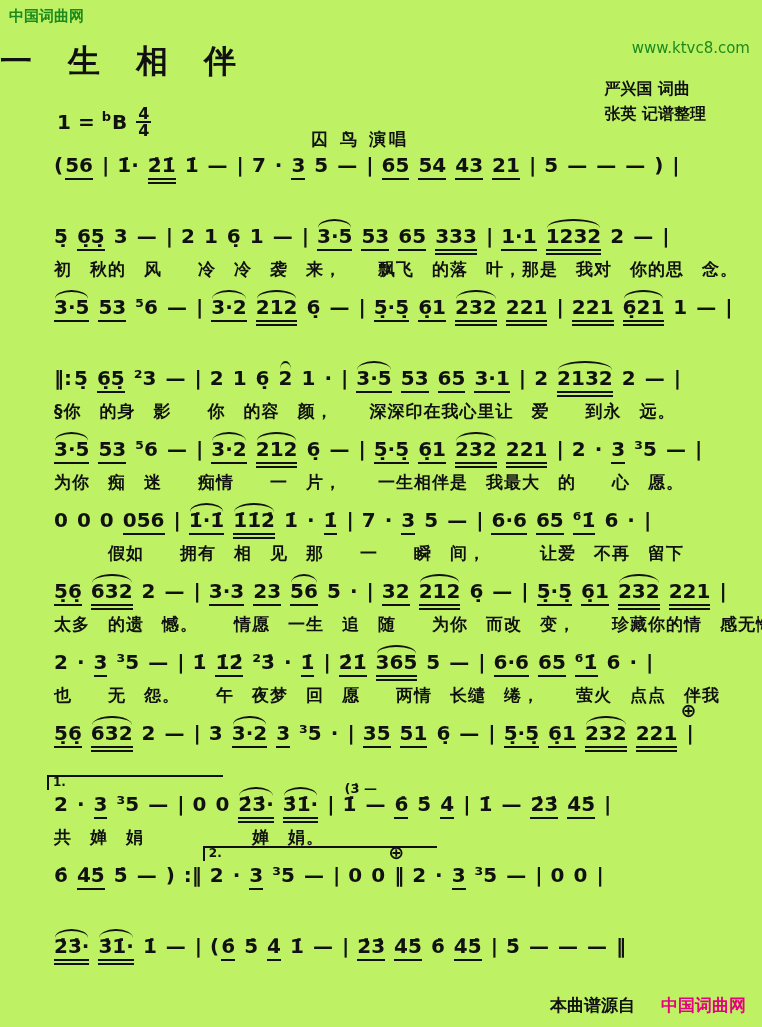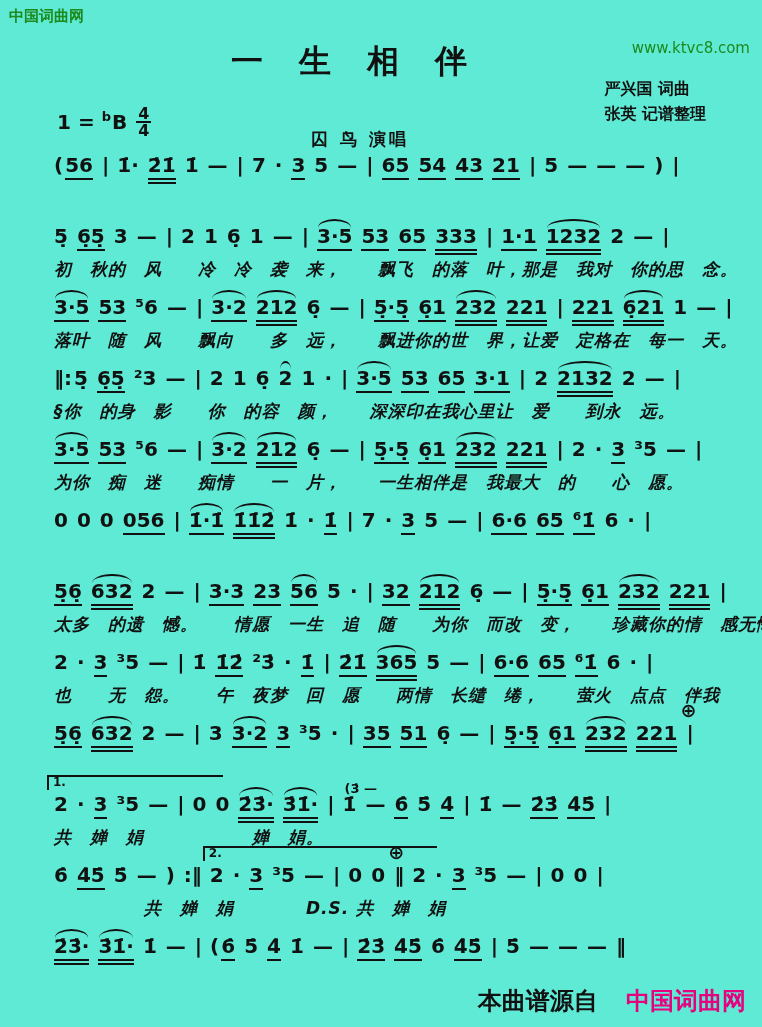--- a/index.html
+++ b/index.html
@@ -1,24 +1,24 @@
 <!DOCTYPE html>
 <html><head>
 <meta charset="utf-8">
 <style>
   html,body{margin:0;padding:0;background:#e8e8e8;}
-  .page{position:relative;width:762px;height:1027px;margin:0 auto;background:#5eead4;
+  .page{position:relative;width:762px;height:1027px;margin:0 auto;background:#bef264;
         font-family:"DejaVu Sans",sans-serif;color:#111;overflow:hidden;}
 
   
   .site-left{position:absolute;top:7px;left:9px;font-size:15px;font-weight:bold;color:#1e8a1e;}
   .site-right{position:absolute;top:7px;right:12px;font-size:15px;color:#1e8a1e;margin-top:32px;}
 
   
-  .title{position:absolute;top:40px;left:0;width:700px;text-align:center;
+  .title{position:absolute;top:40px;left:0;width:700px;text-align:left;
          font-size:32px;font-weight:bold;letter-spacing:2px;}
   .credits{position:absolute;top:47px;right:56px;font-size:16px;font-weight:bold;line-height:25px;text-align:left;margin-top:29px;}
   .subtitle{position:absolute;top:88px;left:0;width:720px;text-align:center;
             font-size:17px;font-weight:bold;letter-spacing:3px;margin-top:40px;}
 
   
   .keysig{position:absolute;top:106px;left:57px;font-size:20px;font-weight:bold;
           display:flex;align-items:center;}
   .keysig .eq{margin:0 7px;}
   .keysig .flat{font-size:13px;position:relative;top:-6px;margin-right:1px;}
@@ -37,24 +37,24 @@
   .arc::before{content:"";position:absolute;left:1px;right:1px;top:-6px;height:7px;
                border-top:2px solid #111;border-radius:50% 50% 0 0 / 100% 100% 0 0;}
   .bar{margin-right:8px;}
   .open{margin-right:2px;}
   .ann{position:absolute;top:-16px;left:2px;font-size:13px;font-weight:bold;white-space:nowrap;}
   .ann.coda{top:-23px;left:-6px;font-size:19px;}
   .volta{position:absolute;top:-18px;left:-7px;height:13px;border-top:2px solid #111;
          border-left:2px solid #111;font-size:12px;line-height:11px;padding-left:4px;font-weight:bold;}
   .volta.v1{width:170px;}
   .volta.v2{width:228px;}
-  .lyr{position:relative;font-size:17px;font-weight:bold;letter-spacing:1px;margin-top:1px;font-style:italic;}
+  .lyr{position:relative;font-size:17px;font-weight:bold;letter-spacing:1px;margin-top:1px;}
 
   
-  .footer{position:absolute;bottom:10px;right:16px;font-size:24px;font-weight:bold;}
+  .footer{position:absolute;bottom:10px;right:16px;font-size:17px;font-weight:bold;}
   .footer .site{color:#e6017e;margin-left:20px;}
 </style>
 </head>
 <body>
 
 <div class="page">
 
   <div class="site-left">中国词曲网</div>
   <div class="site-right">www.ktvc8.com</div>
 
@@ -81,51 +81,50 @@
   <div class="score">
       <div class="system">
         <div class="notes"><span class="tok open"><span class="t">(</span></span><span class="tok u1"><span class="t">56</span></span><span class="tok bar"><span class="t">|</span></span><span class="tok"><span class="t">1̇·</span></span><span class="tok u2"><span class="t">2̇1̇</span></span><span class="tok"><span class="t">1̇</span></span><span class="tok"><span class="t">—</span></span><span class="tok bar"><span class="t">|</span></span><span class="tok"><span class="t">7</span></span><span class="tok"><span class="t">·</span></span><span class="tok u1"><span class="t">3</span></span><span class="tok"><span class="t">5</span></span><span class="tok"><span class="t">—</span></span><span class="tok bar"><span class="t">|</span></span><span class="tok u1"><span class="t">65</span></span><span class="tok u1"><span class="t">54</span></span><span class="tok u1"><span class="t">43</span></span><span class="tok u1"><span class="t">21</span></span><span class="tok bar"><span class="t">|</span></span><span class="tok"><span class="t">5</span></span><span class="tok"><span class="t">—</span></span><span class="tok"><span class="t">—</span></span><span class="tok"><span class="t">—</span></span><span class="tok"><span class="t">)</span></span><span class="tok bar"><span class="t">|</span></span></div>
       </div>
       <div class="system">
         <div class="notes"><span class="tok"><span class="t">5̣</span></span><span class="tok u1"><span class="t">6̣5̣</span></span><span class="tok"><span class="t">3</span></span><span class="tok"><span class="t">—</span></span><span class="tok bar"><span class="t">|</span></span><span class="tok"><span class="t">2</span></span><span class="tok"><span class="t">1</span></span><span class="tok"><span class="t">6̣</span></span><span class="tok"><span class="t">1</span></span><span class="tok"><span class="t">—</span></span><span class="tok bar"><span class="t">|</span></span><span class="tok u1 arc"><span class="t">3·5</span></span><span class="tok u1"><span class="t">53</span></span><span class="tok u1"><span class="t">65</span></span><span class="tok u2"><span class="t">333</span></span><span class="tok bar"><span class="t">|</span></span><span class="tok u1"><span class="t">1·1</span></span><span class="tok u2 arc"><span class="t">1232</span></span><span class="tok"><span class="t">2</span></span><span class="tok"><span class="t">—</span></span><span class="tok bar"><span class="t">|</span></span></div>
         <div class="lyr">初　秋的　风　　冷　冷　袭　来，　　飘飞　的落　叶，那是　我对　你的思　念。</div>
       </div>
       <div class="system">
         <div class="notes"><span class="tok u1 arc"><span class="t">3·5</span></span><span class="tok u1"><span class="t">53</span></span><span class="tok"><span class="t">⁵6</span></span><span class="tok"><span class="t">—</span></span><span class="tok bar"><span class="t">|</span></span><span class="tok u1 arc"><span class="t">3·2</span></span><span class="tok u2 arc"><span class="t">212</span></span><span class="tok"><span class="t">6̣</span></span><span class="tok"><span class="t">—</span></span><span class="tok bar"><span class="t">|</span></span><span class="tok u1"><span class="t">5̣·5̣</span></span><span class="tok u1"><span class="t">6̣1</span></span><span class="tok u2 arc"><span class="t">232</span></span><span class="tok u2"><span class="t">221</span></span><span class="tok bar"><span class="t">|</span></span><span class="tok u2"><span class="t">221</span></span><span class="tok u2 arc"><span class="t">6̣21</span></span><span class="tok"><span class="t">1</span></span><span class="tok"><span class="t">—</span></span><span class="tok bar"><span class="t">|</span></span></div>
-        <div class="lyr">落叶　随　风　　飘向　　多　远，　　飘进你的世　界，让爱　定格在　每一　天。</div>
       </div>
       <div class="system">
         <div class="notes"><span class="tok open bar"><span class="t">‖:</span></span><span class="tok"><span class="t">5̣</span></span><span class="tok u1"><span class="t">6̣5̣</span></span><span class="tok"><span class="t">²3</span></span><span class="tok"><span class="t">—</span></span><span class="tok bar"><span class="t">|</span></span><span class="tok"><span class="t">2</span></span><span class="tok"><span class="t">1</span></span><span class="tok"><span class="t">6̣</span></span><span class="tok arc"><span class="t">2</span></span><span class="tok"><span class="t">1</span></span><span class="tok"><span class="t">·</span></span><span class="tok bar"><span class="t">|</span></span><span class="tok u1 arc"><span class="t">3·5</span></span><span class="tok u1"><span class="t">53</span></span><span class="tok u1"><span class="t">65</span></span><span class="tok u1"><span class="t">3·1</span></span><span class="tok bar"><span class="t">|</span></span><span class="tok"><span class="t">2</span></span><span class="tok u2 arc"><span class="t">2132</span></span><span class="tok"><span class="t">2</span></span><span class="tok"><span class="t">—</span></span><span class="tok bar"><span class="t">|</span></span></div>
         <div class="lyr">§你　的身　影　　你　的容　颜，　　深深印在我心里让　爱　　到永　远。</div>
       </div>
       <div class="system">
         <div class="notes"><span class="tok u1 arc"><span class="t">3·5</span></span><span class="tok u1"><span class="t">53</span></span><span class="tok"><span class="t">⁵6</span></span><span class="tok"><span class="t">—</span></span><span class="tok bar"><span class="t">|</span></span><span class="tok u1 arc"><span class="t">3·2</span></span><span class="tok u2 arc"><span class="t">212</span></span><span class="tok"><span class="t">6̣</span></span><span class="tok"><span class="t">—</span></span><span class="tok bar"><span class="t">|</span></span><span class="tok u1"><span class="t">5̣·5̣</span></span><span class="tok u1"><span class="t">6̣1</span></span><span class="tok u2 arc"><span class="t">232</span></span><span class="tok u2"><span class="t">221</span></span><span class="tok bar"><span class="t">|</span></span><span class="tok"><span class="t">2</span></span><span class="tok"><span class="t">·</span></span><span class="tok u1"><span class="t">3</span></span><span class="tok"><span class="t">³5</span></span><span class="tok"><span class="t">—</span></span><span class="tok bar"><span class="t">|</span></span></div>
         <div class="lyr">为你　痴　迷　　痴情　　一　片，　　一生相伴是　我最大　的　　心　愿。</div>
       </div>
       <div class="system">
         <div class="notes"><span class="tok"><span class="t">0</span></span><span class="tok"><span class="t">0</span></span><span class="tok"><span class="t">0</span></span><span class="tok u1"><span class="t">056</span></span><span class="tok bar"><span class="t">|</span></span><span class="tok u1 arc"><span class="t">1̇·1̇</span></span><span class="tok u2 arc"><span class="t">1̇1̇2̇</span></span><span class="tok"><span class="t">1̇</span></span><span class="tok"><span class="t">·</span></span><span class="tok u1"><span class="t">1̇</span></span><span class="tok bar"><span class="t">|</span></span><span class="tok"><span class="t">7</span></span><span class="tok"><span class="t">·</span></span><span class="tok u1"><span class="t">3</span></span><span class="tok"><span class="t">5</span></span><span class="tok"><span class="t">—</span></span><span class="tok bar"><span class="t">|</span></span><span class="tok u1"><span class="t">6·6</span></span><span class="tok u1"><span class="t">65</span></span><span class="tok u1"><span class="t">⁶1̇</span></span><span class="tok"><span class="t">6</span></span><span class="tok"><span class="t">·</span></span><span class="tok bar"><span class="t">|</span></span></div>
+        <div class="lyr">　　　假如　　拥有　相　见　那　　一　　瞬　间，　　　让爱　不再　留下</div>
       </div>
       <div class="system">
         <div class="notes"><span class="tok u1"><span class="t">5̣6̣</span></span><span class="tok u2 arc"><span class="t">632</span></span><span class="tok"><span class="t">2</span></span><span class="tok"><span class="t">—</span></span><span class="tok bar"><span class="t">|</span></span><span class="tok u1"><span class="t">3·3</span></span><span class="tok u1"><span class="t">23</span></span><span class="tok u1 arc"><span class="t">56</span></span><span class="tok"><span class="t">5</span></span><span class="tok"><span class="t">·</span></span><span class="tok bar"><span class="t">|</span></span><span class="tok u1"><span class="t">32</span></span><span class="tok u2 arc"><span class="t">212</span></span><span class="tok"><span class="t">6̣</span></span><span class="tok"><span class="t">—</span></span><span class="tok bar"><span class="t">|</span></span><span class="tok u1"><span class="t">5̣·5̣</span></span><span class="tok u1"><span class="t">6̣1</span></span><span class="tok u2 arc"><span class="t">232</span></span><span class="tok u2"><span class="t">221</span></span><span class="tok bar"><span class="t">|</span></span></div>
         <div class="lyr">太多　的遗　憾。　　情愿　一生　追　随　　为你　而改　变，　　珍藏你的情　感无悔</div>
       </div>
       <div class="system">
         <div class="notes"><span class="tok"><span class="t">2</span></span><span class="tok"><span class="t">·</span></span><span class="tok u1"><span class="t">3</span></span><span class="tok"><span class="t">³5</span></span><span class="tok"><span class="t">—</span></span><span class="tok bar"><span class="t">|</span></span><span class="tok"><span class="t">1̇</span></span><span class="tok u1"><span class="t">1̇2̇</span></span><span class="tok"><span class="t">²3̇</span></span><span class="tok"><span class="t">·</span></span><span class="tok u1"><span class="t">1̇</span></span><span class="tok bar"><span class="t">|</span></span><span class="tok u1"><span class="t">2̇1̇</span></span><span class="tok u2 arc"><span class="t">365</span></span><span class="tok"><span class="t">5</span></span><span class="tok"><span class="t">—</span></span><span class="tok bar"><span class="t">|</span></span><span class="tok u1"><span class="t">6·6</span></span><span class="tok u1"><span class="t">65</span></span><span class="tok u1"><span class="t">⁶1̇</span></span><span class="tok"><span class="t">6</span></span><span class="tok"><span class="t">·</span></span><span class="tok bar"><span class="t">|</span></span></div>
         <div class="lyr">也　　无　怨。　　午　夜梦　回　愿　　两情　长缱　绻，　　萤火　点点　伴我</div>
       </div>
       <div class="system">
         <div class="notes"><span class="tok u1"><span class="t">5̣6̣</span></span><span class="tok u2 arc"><span class="t">632</span></span><span class="tok"><span class="t">2</span></span><span class="tok"><span class="t">—</span></span><span class="tok bar"><span class="t">|</span></span><span class="tok"><span class="t">3</span></span><span class="tok u1 arc"><span class="t">3·2</span></span><span class="tok u1"><span class="t">3</span></span><span class="tok"><span class="t">³5</span></span><span class="tok"><span class="t">·</span></span><span class="tok bar"><span class="t">|</span></span><span class="tok u1"><span class="t">35</span></span><span class="tok u1"><span class="t">51</span></span><span class="tok"><span class="t">6̣</span></span><span class="tok"><span class="t">—</span></span><span class="tok bar"><span class="t">|</span></span><span class="tok u1"><span class="t">5̣·5̣</span></span><span class="tok u1"><span class="t">6̣1</span></span><span class="tok u2 arc"><span class="t">232</span></span><span class="tok u2"><span class="t">221</span></span><span class="tok bar"><span class="t">|</span><span class="ann coda">⊕</span></span></div>
       </div>
       <div class="system">
         <div class="notes"><span class="tok"><span class="t">2</span><span class="volta v1">1.</span></span><span class="tok"><span class="t">·</span></span><span class="tok u1"><span class="t">3</span></span><span class="tok"><span class="t">³5</span></span><span class="tok"><span class="t">—</span></span><span class="tok bar"><span class="t">|</span></span><span class="tok"><span class="t">0</span></span><span class="tok"><span class="t">0</span></span><span class="tok u2 arc"><span class="t">2̇3̇·</span></span><span class="tok u2 arc"><span class="t">3̇1̇·</span></span><span class="tok bar"><span class="t">|</span></span><span class="tok"><span class="t">1̇</span><span class="ann">(3̇ —</span></span><span class="tok"><span class="t">—</span></span><span class="tok u1"><span class="t">6̇</span></span><span class="tok"><span class="t">5̇</span></span><span class="tok u1"><span class="t">4̇</span></span><span class="tok bar"><span class="t">|</span></span><span class="tok"><span class="t">1̇</span></span><span class="tok"><span class="t">—</span></span><span class="tok u1"><span class="t">2̇3̇</span></span><span class="tok u1"><span class="t">4̇5̇</span></span><span class="tok bar"><span class="t">|</span></span></div>
         <div class="lyr">共　婵　娟　　　　　　婵　娟。</div>
       </div>
       <div class="system">
         <div class="notes"><span class="tok"><span class="t">6̇</span></span><span class="tok u1"><span class="t">4̇5̇</span></span><span class="tok"><span class="t">5̇</span></span><span class="tok"><span class="t">—</span></span><span class="tok"><span class="t">)</span></span><span class="tok bar"><span class="t">:‖</span></span><span class="tok"><span class="t">2</span><span class="volta v2">2.</span></span><span class="tok"><span class="t">·</span></span><span class="tok u1"><span class="t">3</span></span><span class="tok"><span class="t">³5</span></span><span class="tok"><span class="t">—</span></span><span class="tok bar"><span class="t">|</span></span><span class="tok"><span class="t">0</span></span><span class="tok"><span class="t">0</span></span><span class="tok bar"><span class="t">‖</span><span class="ann coda">⊕</span></span><span class="tok"><span class="t">2</span></span><span class="tok"><span class="t">·</span></span><span class="tok u1"><span class="t">3</span></span><span class="tok"><span class="t">³5</span></span><span class="tok"><span class="t">—</span></span><span class="tok bar"><span class="t">|</span></span><span class="tok"><span class="t">0</span></span><span class="tok"><span class="t">0</span></span><span class="tok bar"><span class="t">|</span></span></div>
-        <div class="lyr">　　　　　共　婵　娟　　　　D.S. 共　婵　娟</div>
       </div>
       <div class="system">
         <div class="notes"><span class="tok u2 arc"><span class="t">2̇3̇·</span></span><span class="tok u2 arc"><span class="t">3̇1̇·</span></span><span class="tok"><span class="t">1̇</span></span><span class="tok"><span class="t">—</span></span><span class="tok bar"><span class="t">|</span></span><span class="tok open"><span class="t">(</span></span><span class="tok u1"><span class="t">6̇</span></span><span class="tok"><span class="t">5̇</span></span><span class="tok u1"><span class="t">4̇</span></span><span class="tok"><span class="t">1̇</span></span><span class="tok"><span class="t">—</span></span><span class="tok bar"><span class="t">|</span></span><span class="tok u1"><span class="t">2̇3̇</span></span><span class="tok u1"><span class="t">4̇5̇</span></span><span class="tok"><span class="t">6̇</span></span><span class="tok u1"><span class="t">4̇5̇</span></span><span class="tok bar"><span class="t">|</span></span><span class="tok"><span class="t">5̇</span></span><span class="tok"><span class="t">—</span></span><span class="tok"><span class="t">—</span></span><span class="tok"><span class="t">—</span></span><span class="tok bar"><span class="t">‖</span></span></div>
       </div>
     </div>
 
   <div class="footer">
     <span>本曲谱源自</span>
     <span class="site">中国词曲网</span>
   </div>

